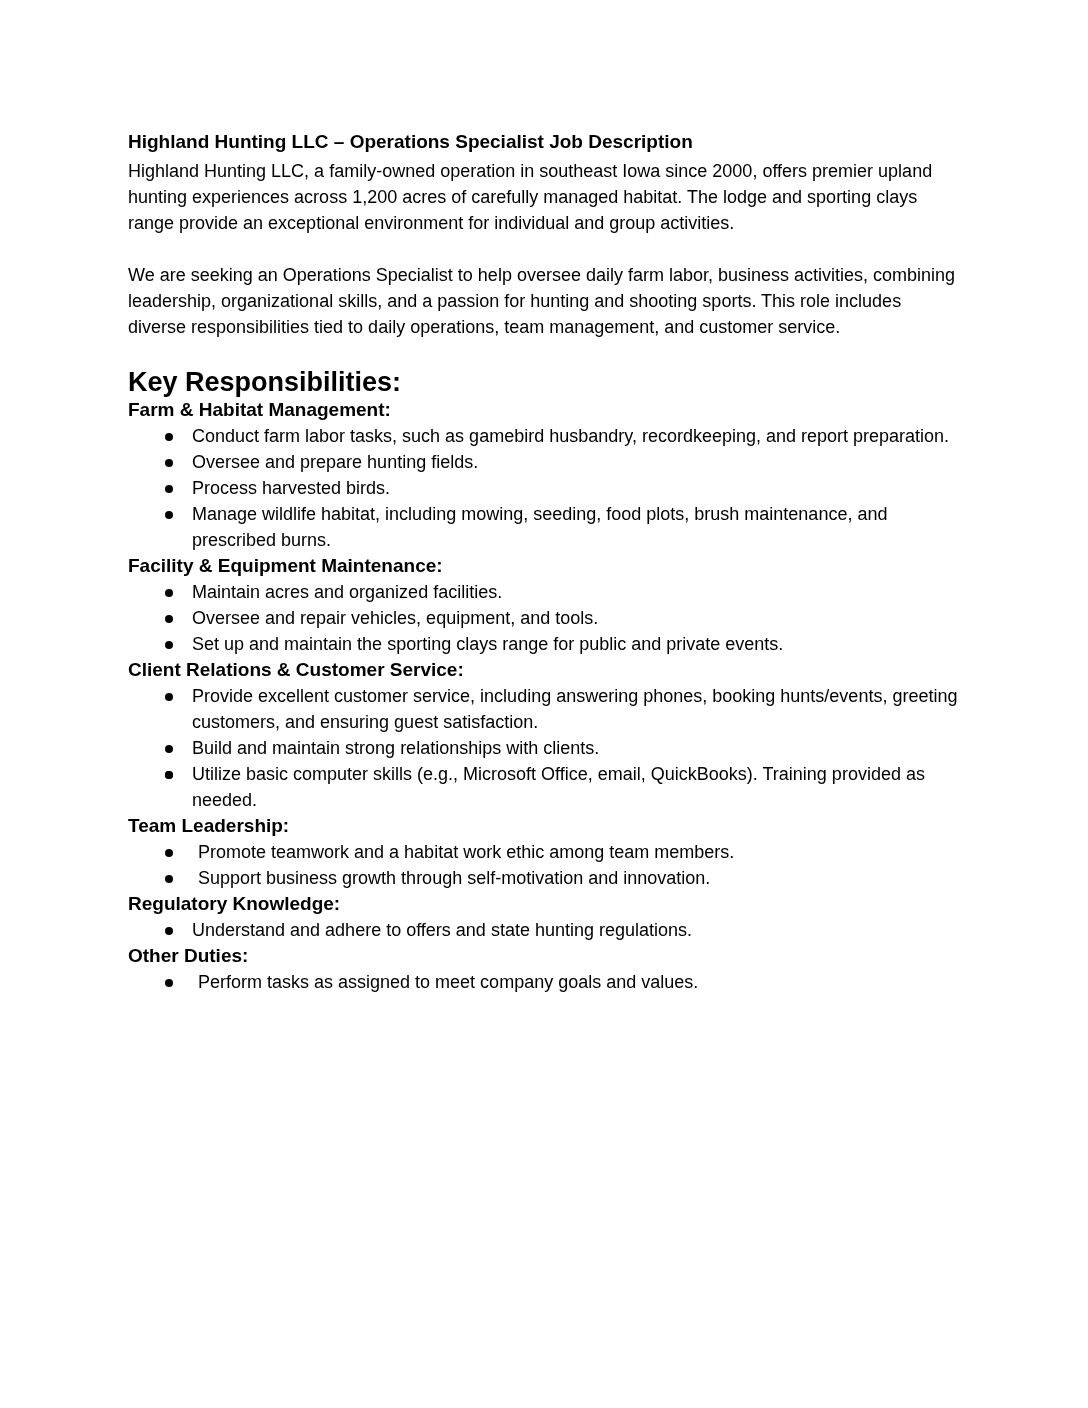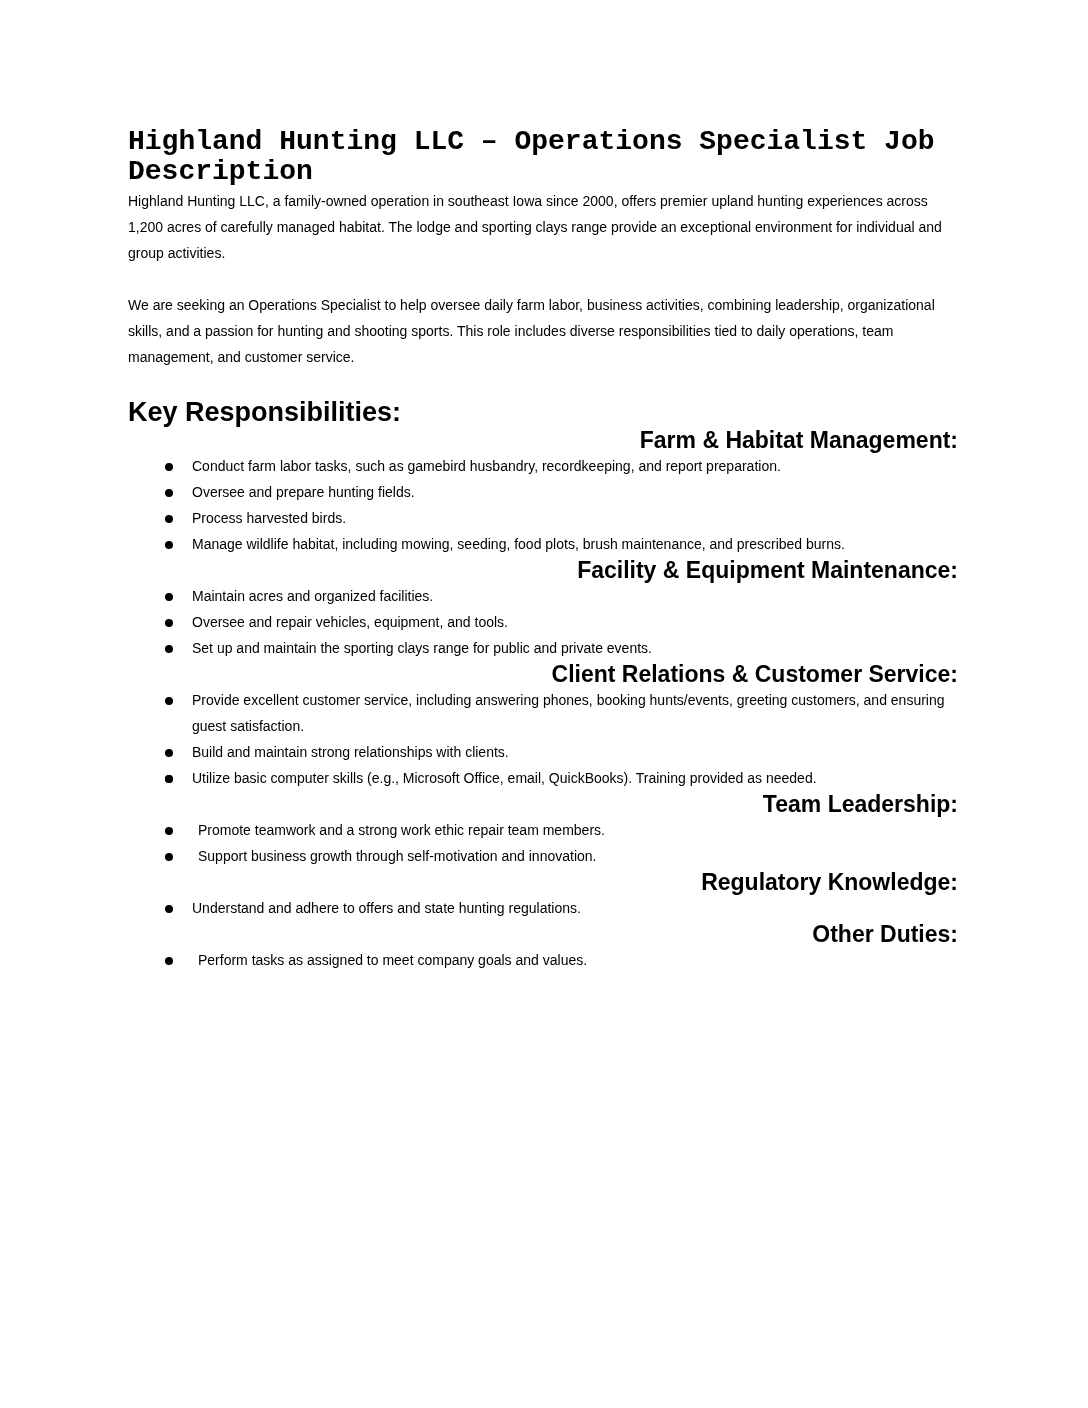--- a/index.html
+++ b/index.html
@@ -15,55 +15,53 @@
       font-family: "Liberation Sans", sans-serif;
       color: #000000;
     }
     .page {
       position: absolute;
       left: 128px;
       top: 127px;
       width: 830px;
     }
     .title {
-      font-size: 28px;
+      font-size: 19px;
       font-weight: bold;
       line-height: 30px;
       margin: 0;
       letter-spacing: 0;
-      font-family: Liberation Mono, monospace;
     }
     .para {
-      font-size: 14px;
+      font-size: 18px;
       line-height: 26px;
       margin: 0;
     }
     .para.intro { margin-top: 1px; }
     .para.second { margin-top: 26px; }
     .h2 {
       font-size: 27px;
       font-weight: bold;
       line-height: 30px;
       margin: 27px 0 0 0;
     }
     .h3 {
-      font-size: 23px;
+      font-size: 19px;
       font-weight: bold;
       line-height: 26px;
       margin: 0;
-      text-align: right;
     }
     ul.bullets {
       list-style: none;
       margin: 0;
       padding: 0;
     }
     ul.bullets li {
       position: relative;
-      font-size: 14px;
+      font-size: 18px;
       line-height: 26px;
       padding-left: 64px;
     }
     ul.bullets.wide li { padding-left: 70px; }
     ul.bullets li .dot {
       position: absolute;
       left: 37px;
       top: 10px;
       width: 8px;
       height: 8px;
@@ -111,21 +109,21 @@
   <div class="section">
     <ul class="bullets">
       <li><span class="dot"></span></li>
       <li><span class="dot"></span><span>Utilize basic computer skills (e.g., Microsoft Office, email, QuickBooks). Training provided as needed.</span></li>
     </ul>
   </div>
 
   <div class="section">
     <h3 class="h3">Team Leadership:</h3>
     <ul class="bullets wide">
-      <li><span class="dot"></span><span>Promote teamwork and a strong work ethic repair team members.</span></li>
+      <li><span class="dot"></span><span>Promote teamwork and a habitat work ethic among team members.</span></li>
       <li><span class="dot"></span><span>Support business growth through self-motivation and innovation.</span></li>
     </ul>
   </div>
 
   <div class="section">
     <h3 class="h3">Regulatory Knowledge:</h3>
     <ul class="bullets">
       <li><span class="dot"></span><span>Understand and adhere to offers and state hunting regulations.</span></li>
     </ul>
   </div>

